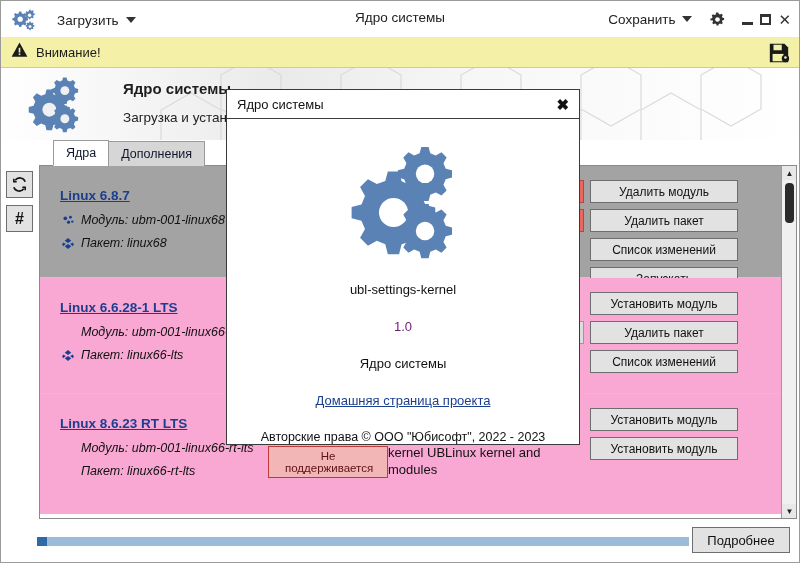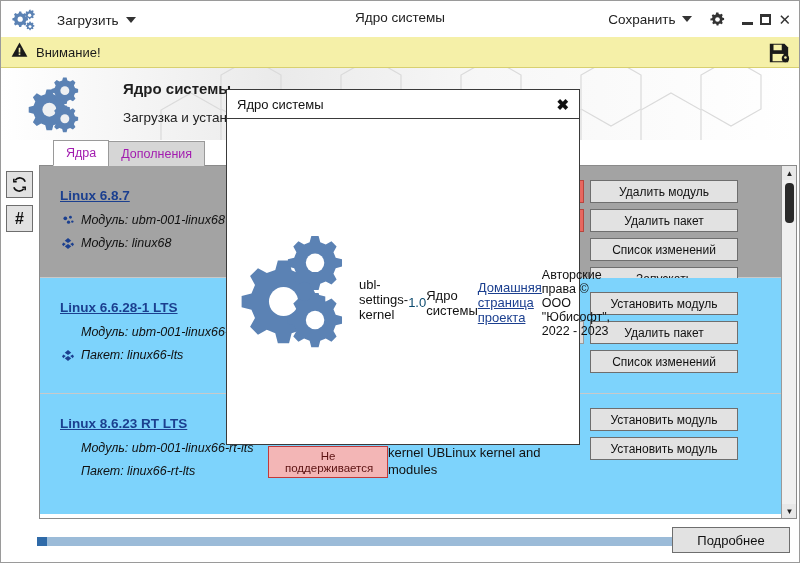--- a/index.html
+++ b/index.html
@@ -89,21 +89,21 @@
   
   .tabstrip {
     position: absolute; left: 52px; top: 139px;
     display: flex; align-items: flex-end;
     height: 26px;
     z-index: 4;
   }
   .tab {
     height: 25px; padding: 0 12px;
     display:flex; align-items:center;
-    font-size: 12.5px; color: #a21caf;
+    font-size: 12.5px; color: #0f172a;
     border: 1px solid #9a9a9a;
     border-bottom: none;
     background: #d6d6d6;
     margin-right: -1px;
   }
   .tab.active { background: #ffffff; border-bottom: 1px solid #fff; height: 26px; }
 
   
   .sidetools {
     position: absolute; left: 5px; top: 170px;
@@ -126,21 +126,21 @@
     background: #ffffff;
     border: 1px solid #8a8a8a;
     overflow: hidden;
   }
   .listinner { position: relative; width: 742px; height: 352px; }
 
   .krow {
     position: relative;
     display: flex;
     border-bottom: 1px solid #c9c9c9;
-    background: #7dd3fc;
+    background: #f9a8d4;
     padding: 8px 0 8px 0;
   }
   .krow.selected { background: #a3a3a3; }
   .krow.r1 { height: 112px; }
   .krow.r2 { height: 116px; }
   .krow.r3 { height: 120px; border-bottom: none;}
 
   .kcol-name { width: 228px; padding-left: 20px; padding-top: 12px; }
   .kname {
     font-size: 13.5px; font-weight: bold; color: #1b3f8f;
@@ -204,21 +204,21 @@
     background: #ffffff;
   }
   .progress {
     position: absolute; left: 36px; top: 17px;
     width: 652px; height: 9px;
     background: #9bbbd8;
   }
   .progress-head { position:absolute; left:0; top:0; width: 10px; height: 9px; background: #2f6aa8;}
   .morebtn {
     position: absolute; right: 9px; top: 7px;
-    width: 118px; height: 26px;
+    width: 98px; height: 26px;
     background: #e2e2e2; border: 1px solid #6e6e6e;
     font-size: 13px; color: #111;
     display:flex; align-items:center; justify-content:center;
   }
 
   
   .modal {
     position: absolute; left: 225px; top: 88px;
     width: 354px; height: 356px;
     background: #ffffff;
@@ -230,26 +230,26 @@
     height: 29px; border-bottom: 1px solid #3a3a3a;
     display: flex; align-items: center;
     padding: 0 10px;
     font-size: 13px; color: #111;
   }
   .modal-close {
     margin-left: auto; font-size: 15px; font-weight: bold;
     color: #111; line-height: 1;
   }
   .modal-body {
-    flex: 1; display: flex; flex-direction: row;
-    align-items: center; padding-top: 20px;
+    flex: 1; display: flex; flex-direction: column;
+    align-items: center; padding-top: 20px; justify-content: center;
   }
   .modal-logo { width: 132px; height: 126px; }
   .modal-pkg { margin-top: 16px; font-size: 13px; color: #111; }
-  .modal-ver { margin-top: 22px; font-size: 13px; color: #0c4a6e; }
+  .modal-ver { margin-top: 22px; font-size: 13px; color: #701a75; }
   .modal-desc { margin-top: 22px; font-size: 13px; color: #111; }
   .modal-link {
     margin-top: 22px; font-size: 13px; color: #1b3f8f;
     text-decoration: underline;
   }
   .modal-copy { margin-top: 22px; font-size: 12.5px; color: #111; }
 </style>
 </head>
 <body>
 
@@ -394,21 +394,21 @@
           </div>
           <div class="kmeta">
             <span class="kicon">
               <svg width="14" height="13" viewBox="0 0 24 24" fill="#1b3f8f">
                   <path d="M12 2l6 5-6 4-6-4z"></path>
                   <path d="M3 10l5 3-5 4-1.5-3.5z"></path>
                   <path d="M21 10l-5 3 5 4 1.5-3.5z"></path>
                   <path d="M12 13l6 4-6 5-6-5z"></path>
                 </svg>
             </span>
-            <span class="kmeta-txt">Модуль: linux68</span>
+            <span class="kmeta-txt">Пакет: linux68</span>
           </div>
         </div>
         <div class="kcol-badges"></div>
         <div class="kcol-desc">
           <div class="kdesc">UBLinux kernel, modules, headers and documentation for the kernel UBLinux kernel</div>
         </div>
         <div class="kcol-actions">
           <div class="actrow">
             <span class="cloudbtn red">
               <svg width="17" height="14" viewBox="0 0 24 20" fill="#fff">

